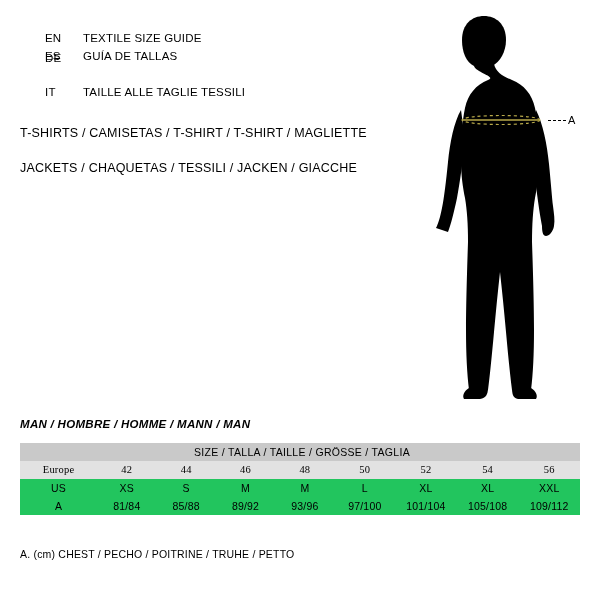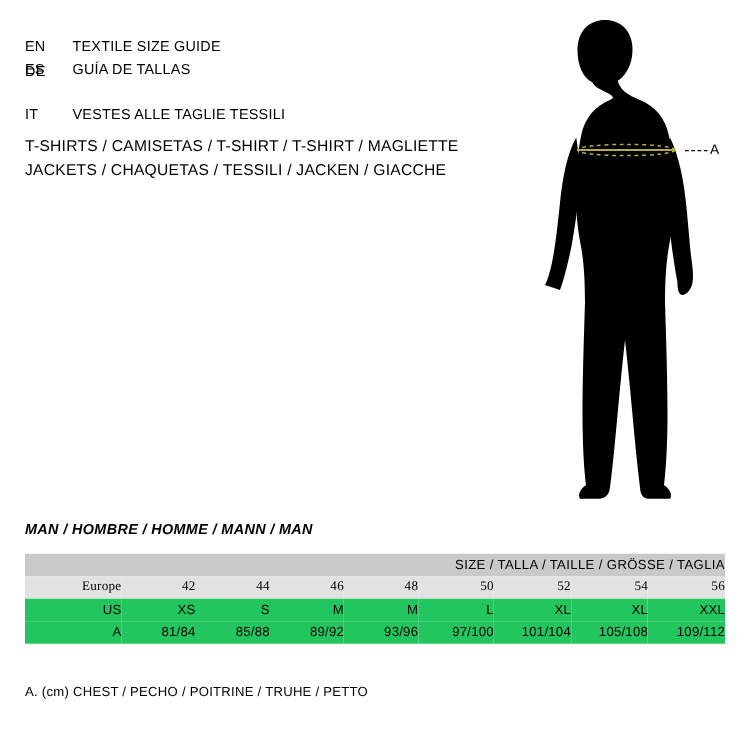--- a/index.html
+++ b/index.html
@@ -31,38 +31,40 @@
   .lang-row {
     display: flex;
     align-items: baseline;
     height: 18px;
     font-size: 11.5px;
     letter-spacing: 0.2px;
   }
   .lang-code {
     width: 38px;
     flex: 0 0 38px;
+    margin-left: 25px;
   }
   .lang-text {
     flex: 1 1 auto;
     margin-top: 16px;
   }
 
   
   .cat-block {
     position: absolute;
     left: 20px;
     top: 110px;
     width: 400px;
   }
   .cat-line {
     font-size: 12.5px;
     height: 19px;
     letter-spacing: 0.2px;
     white-space: nowrap;
+    margin-top: 16px;
   }
 
   
   .figure-wrap {
     position: absolute;
     left: 400px;
     top: 10px;
     width: 200px;
     height: 395px;
   }
@@ -100,21 +102,21 @@
     top: 443px;
     width: 560px;
     border-collapse: collapse;
     font-size: 10.5px;
   }
   table.size-table th,
   table.size-table td {
     padding: 0;
     height: 18px;
     line-height: 18px;
-    text-align: right;
+    text-align: center;
     font-weight: normal;
     letter-spacing: 0.2px;
   }
   table.size-table th.hdr {
     background: #c9c9c9;
     font-weight: normal;
     padding-left: 4px;
     letter-spacing: 0.3px;
   }
   tr.row-grey td {
@@ -151,21 +153,21 @@
     </div>
     <div class="lang-row">
       <span class="lang-code">ES</span>
       <span class="lang-text">GUÍA DE TALLAS</span>
     </div>
     <div class="lang-row">
       <span class="lang-code">DE</span>
     </div>
     <div class="lang-row">
       <span class="lang-code">IT</span>
-      <span class="lang-text">VESTES ALLE TAGLIE TESSILI</span>
+      <span class="lang-text">TAILLE ALLE TAGLIE TESSILI</span>
     </div>
   </div>
 
   <div class="cat-block">
     <div class="cat-line">T-SHIRTS / CAMISETAS / T-SHIRT / T-SHIRT / MAGLIETTE</div>
     <div class="cat-line">JACKETS / CHAQUETAS / TESSILI / JACKEN / GIACCHE</div>
   </div>
 
   <div class="figure-wrap">
     <svg width="200" height="395" viewBox="0 0 200 395">

